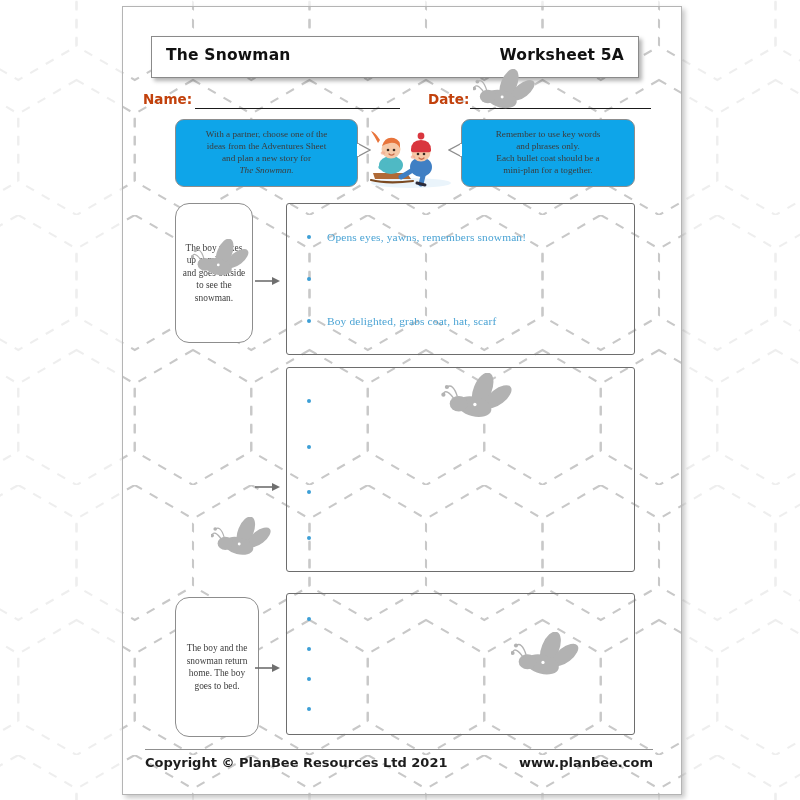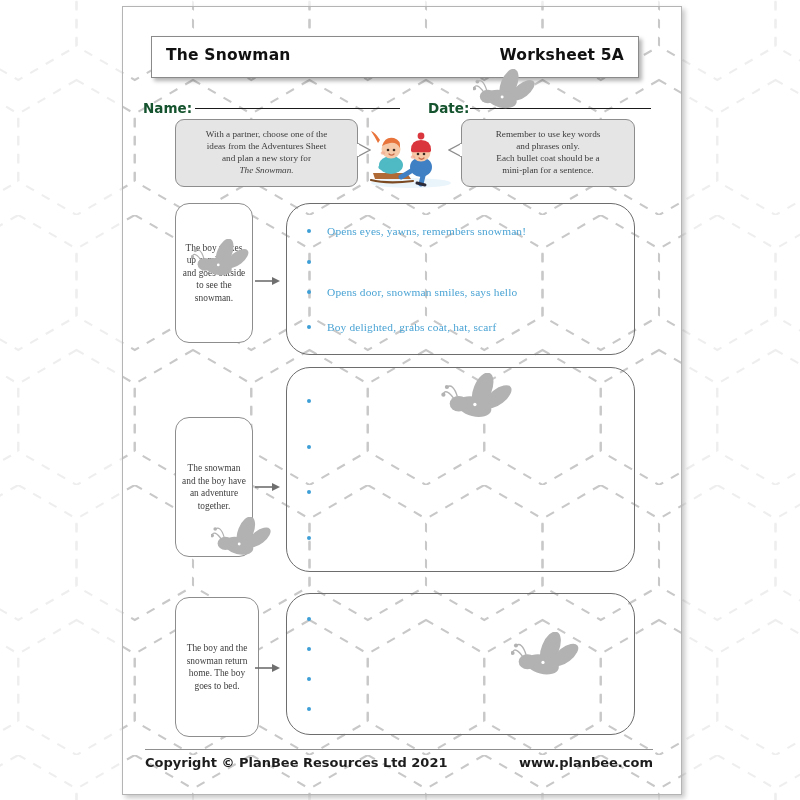--- a/index.html
+++ b/index.html
@@ -94,43 +94,43 @@
   
   #namedate {
     position: absolute;
     left: 20px;
     top: 80px;
     width: 508px;
     height: 22px;
   }
   .nd-label {
     position: absolute;
-    top: 13px;
+    top: 4px;
     font-family: "DejaVu Sans", sans-serif;
     font-weight: bold;
     font-size: 13.5px;
-    color: #14532d;
+    color: #c2410c;
   }
   .nd-rule {
     position: absolute;
     bottom: 0px;
     height: 0;
     border-bottom: 1.4px solid #1a1a1a;
   }
   #name-label { left: 0px; }
   #name-rule  { left: 52px; width: 205px; }
   #date-label { left: 285px; }
   #date-rule  { left: 327px; width: 181px; }
 
   
   .bubble {
     position: absolute;
     border: 1.3px solid #8d8d8d;
     border-radius: 9px;
-    background: #e5e5e5;
+    background: #0ea5e9;
     box-sizing: border-box;
     display: flex;
     align-items: center;
     justify-content: center;
     text-align: center;
     color: #3c3c3c;
     font-family: "Liberation Serif", serif;
     font-size: 9.2px;
     line-height: 1.28;
     padding: 5px 7px;
@@ -188,21 +188,21 @@
     text-align: center;
     color: #3d3d3d;
     font-family: "Liberation Serif", serif;
     font-size: 9.4px;
     line-height: 1.33;
     padding: 4px 5px;
   }
   .answer-box {
     position: absolute;
     border: 1.4px solid #6d6d6d;
-    border-radius: 24px;
+    border-radius: 3px;
     background: transparent;
     box-sizing: border-box;
   }
   .arrow {
     position: absolute;
     width: 26px;
     height: 12px;
   }
 
   
@@ -354,21 +354,21 @@
       <svg class="tail" id="tail-left" viewBox="0 0 14 18" xmlns="http://www.w3.org/2000/svg">
         <path d="M0 2 L13 9 L0 16" fill="#ffffff" stroke="#8d8d8d" stroke-width="1.3"></path>
         <rect x="-2" y="3" width="4" height="12" fill="#ffffff"></rect>
       </svg>
 
       <div class="bubble" id="bubble-right">
         <div>
           <div>Remember to use key words</div>
           <div>and phrases only.</div>
           <div>Each bullet coat should be a</div>
-          <div>mini-plan for a sentence.</div>
+          <div>mini-plan for a together.</div>
         </div>
       </div>
       <svg class="tail" id="tail-right" viewBox="0 0 14 18" xmlns="http://www.w3.org/2000/svg">
         <path d="M14 2 L1 9 L14 16" fill="#ffffff" stroke="#8d8d8d" stroke-width="1.3"></path>
         <rect x="12" y="3" width="4" height="12" fill="#ffffff"></rect>
       </svg>
 
       <svg id="kids-illustration" viewBox="0 0 92 66" xmlns="http://www.w3.org/2000/svg">
 
         <ellipse cx="50" cy="60" rx="40" ry="5" fill="#eaf4fb"></ellipse>
@@ -411,45 +411,40 @@
         <div class="bullet-list">
           <div class="bullet-row">
             <span class="bullet-dot"></span>
             <span class="bullet-text">Opens eyes, yawns, remembers snowman!</span>
           </div>
           <div class="bullet-row">
             <span class="bullet-dot"></span>
           </div>
           <div class="bullet-row">
             <span class="bullet-dot"></span>
-            <span class="bullet-text">Opens door, snowman smiles, says hello</span>
-          </div>
-          <div class="bullet-row">
-            <span class="bullet-dot"></span>
             <span class="bullet-text">Boy delighted, grabs coat, hat, scarf</span>
           </div>
         </div>
       </div>
       <svg class="bee" id="bee-row1" viewBox="0 0 100 80" xmlns="http://www.w3.org/2000/svg">
         <g fill="#b2b2b2">
           <ellipse cx="58" cy="24" rx="13" ry="26" transform="rotate(22 58 24)"></ellipse>
           <ellipse cx="80" cy="34" rx="11" ry="23" transform="rotate(52 80 34)"></ellipse>
           <ellipse cx="46" cy="48" rx="25" ry="14" transform="rotate(14 46 48)"></ellipse>
           <ellipse cx="24" cy="44" rx="13" ry="11"></ellipse>
         </g>
         <g fill="none" stroke="#b2b2b2" stroke-width="2">
           <path d="M18 38 C10 26 4 24 2 30"></path>
           <path d="M22 34 C18 20 12 16 8 20"></path>
         </g>
         <circle cx="2" cy="31" r="3" fill="#b2b2b2"></circle>
         <circle cx="7" cy="20" r="3" fill="#b2b2b2"></circle>
         <circle cx="47" cy="45" r="2.4" fill="#ffffff"></circle>
       </svg>
 
-      <div class="prompt-box" id="prompt-2">The snowman and the boy have an adventure together.</div>
       <svg class="arrow" id="arrow-2" viewBox="0 0 26 12" xmlns="http://www.w3.org/2000/svg">
         <path d="M0 6 L19 6" stroke="#6f6f6f" stroke-width="1.6"></path>
         <path d="M17 2 L25 6 L17 10 Z" fill="#6f6f6f"></path>
       </svg>
       <div class="answer-box" id="answer-2">
         <div class="bullet-list">
           <div class="bullet-row">
             <span class="bullet-dot"></span>
             <span class="bullet-text"></span>
           </div>

